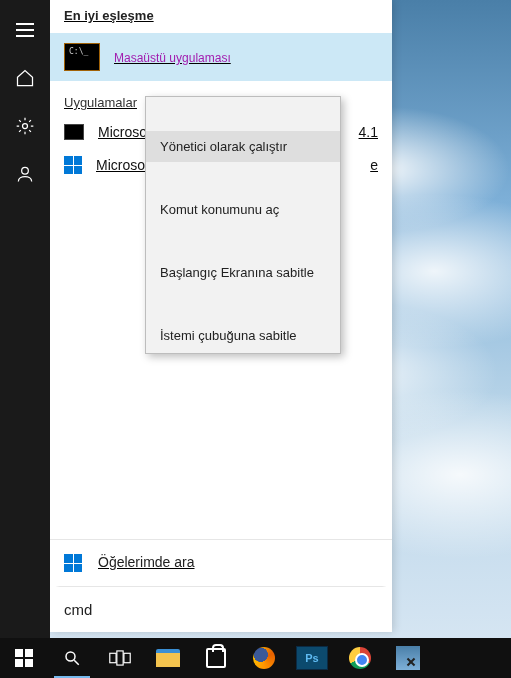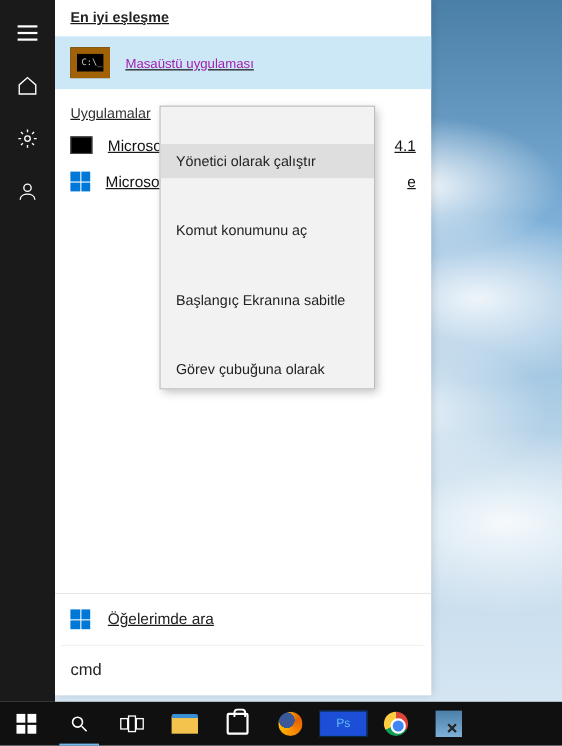--- a/index.html
+++ b/index.html
@@ -41,21 +41,21 @@
   text-decoration: underline;
 }
 .panel-header {
   padding:8px 14px 10px; font-size:13px; font-weight:600; color:#222;
 }
 .best-match-row {
   display:flex; align-items:center; gap:14px; padding:10px 14px;
   background:#cce8f6;
 }
 .cmd-icon {
-  width:36px; height:28px; background:#000; border:6px solid #a16207;
+  width:36px; height:28px; background:#000; border:1px solid #a16207;
   display:flex; align-items:flex-start; justify-content:flex-start;
   padding:3px 4px; color:#ccc; font-size:8px; font-family:monospace;
 }
 .best-match-text .title { font-size:15px; color:#111; }
 .best-match-text .subtitle { font-size:12px; color:#a21caf; margin-top:2px;text-align:center; }
 
 .section-label {
   padding:14px 14px 6px; font-size:13px; color:#333; font-weight:400;
 }
 .app-row {
@@ -119,22 +119,22 @@
 }
 .store-icon::before {
   content:""; position:absolute; top:-6px; left:4px; width:8px; height:6px; border:2px solid #fff; border-bottom:none; border-radius:4px 4px 0 0;
 }
 .ff-icon {
   width:22px; height:22px; border-radius:50%;
   background: radial-gradient(circle at 35% 35%, #3b5998 0 35%, transparent 36%),
               conic-gradient(from 60deg, #e66000, #ff9500, #ffcb00, #e66000);
 }
 .ps-icon {
-  width:44px; height:24px; background:#1d4ed8; color:#5fbaf2;
-  font-size:11px; font-weight:400; display:flex; align-items:center; justify-content:center;
+  width:32px; height:24px; background:#0c4a6e; color:#5fbaf2;
+  font-size:11px; font-weight:700; display:flex; align-items:center; justify-content:center;
   border:1px solid #0a2a44;
 }
 .chrome-icon {
   width:22px; height:22px; border-radius:50%; position:relative;
   background: conic-gradient(#db4437 0 120deg, #0f9d58 120deg 240deg, #ffcd40 240deg 360deg);
 }
 .chrome-icon::after {
   content:""; position:absolute; left:6px; top:6px; width:10px; height:10px;
   background:#4285f4; border-radius:50%; border:2px solid #fff;
 }
@@ -233,21 +233,21 @@
 
   <div class="search-input-row">
     <input type="text" value="cmd" style="">
   </div>
 </div>
 
 <div class="context-menu">
   <div class="item hovered">Yönetici olarak çalıştır</div>
   <div class="item">Komut konumunu aç</div>
   <div class="item">Başlangıç Ekranına sabitle</div>
-  <div class="item">Görev çubuğuna olarak</div>
+  <div class="item">İstemi çubuğuna sabitle</div>
 </div>
 
 <div class="taskbar">
   <div class="task-btn">
     <div class="start-logo">
         <span></span>
         <span></span>
         <span></span>
         <span></span>
       </div>

